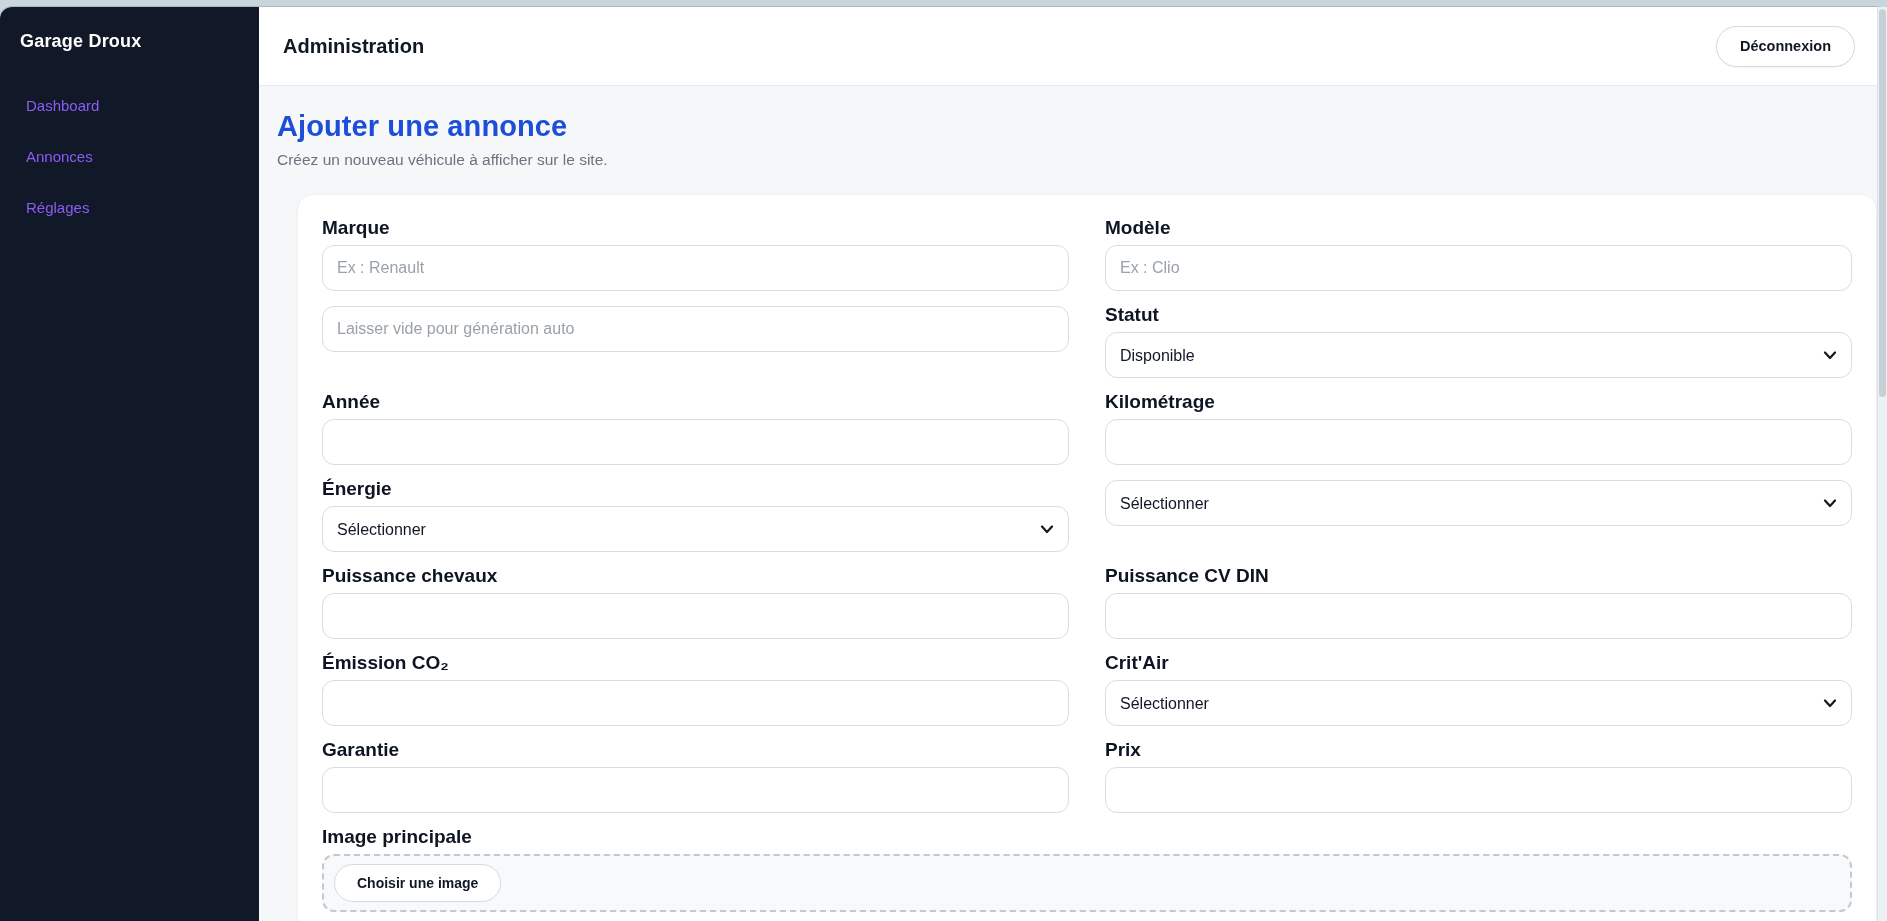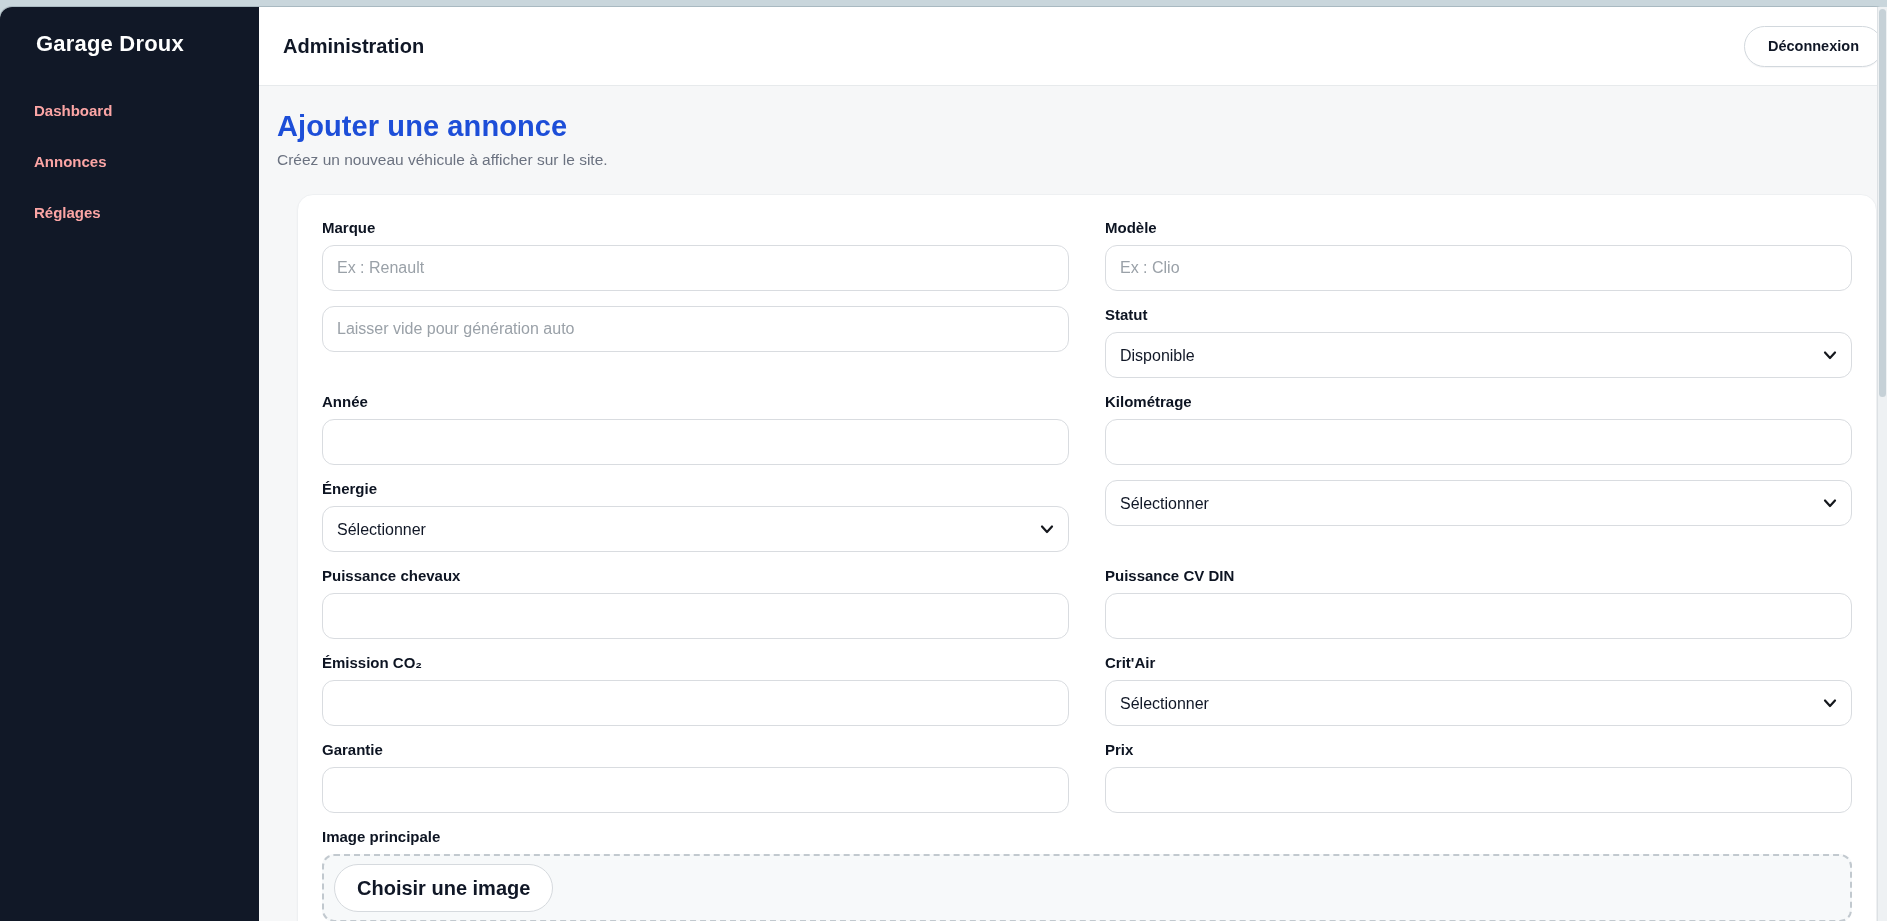--- a/index.html
+++ b/index.html
@@ -22,49 +22,48 @@
   }
   
   .sidebar {
     width: 259px;
     flex: 0 0 259px;
     background: #111827;
     color: #fff;
     padding-top: 24px;
   }
   .brand {
-    font-size: 22px;
+    font-size: 18px;
     font-weight: 800;
     letter-spacing: .2px;
-    padding: 0 36px;
+    padding: 0 20px;
     color: #ffffff;
     white-space: nowrap;
   }
   .nav { margin-top: 28px; display: block; }
   .nav-item {
     display: block;
     padding: 17px 26px;
     font-size: 15px;
-    font-weight: 700;
-    color: #fca5a5;
+    font-weight: 400;
+    color: #8b5cf6;
     cursor: pointer;
     text-decoration: none;
     white-space: nowrap;
-    margin-left: 8px;
   }
   
   .main { flex: 1 1 auto; display: flex; flex-direction: column; min-width: 0; }
   .topbar {
     height: 79px;
     background: #ffffff;
     border-bottom: 1px solid #e7eaec;
     display: flex;
     align-items: center;
     justify-content: space-between;
-    padding: 0 4px 0 24px;
+    padding: 0 32px 0 24px;
     flex: 0 0 79px;
   }
   .topbar-title {
     font-size: 20px;
     font-weight: 800;
     color: #101726;
   }
   .pill-btn {
     font-family: Liberation Sans, sans-serif;
     background: #ffffff;
@@ -102,21 +101,21 @@
   }
   .form-grid {
     display: grid;
     grid-template-columns: 1fr 1fr;
     column-gap: 36px;
     row-gap: 15px;
   }
   .field { min-width: 0; }
   .field-label {
     display: block;
-    font-size: 15px;
+    font-size: 19px;
     font-weight: 700;
     color: #0d1422;
     margin-bottom: 9px;
     line-height: 17px;
   }
   .text-input, .select-input {
     width: 100%;
     height: 46px;
     background: #ffffff;
     border: 1px solid #d9dce0;
@@ -150,23 +149,23 @@
     background: #f7f9fa;
     padding: 8px 10px;
     display: flex;
     align-items: center;
   }
   .choose-btn {
     font-family: "Liberation Sans", sans-serif;
     background: #ffffff;
     border: 1px solid #d6dade;
     border-radius: 999px;
-    height: 48px;
+    height: 38px;
     padding: 0 22px;
-    font-size: 20px;
+    font-size: 14px;
     font-weight: 700;
     color: #101726;
     cursor: pointer;
   }
   
   .scroll-track {
     position: absolute;
     top: 7px; right: 0; bottom: 0;
     width: 10px;
     background: #eef1f3;

